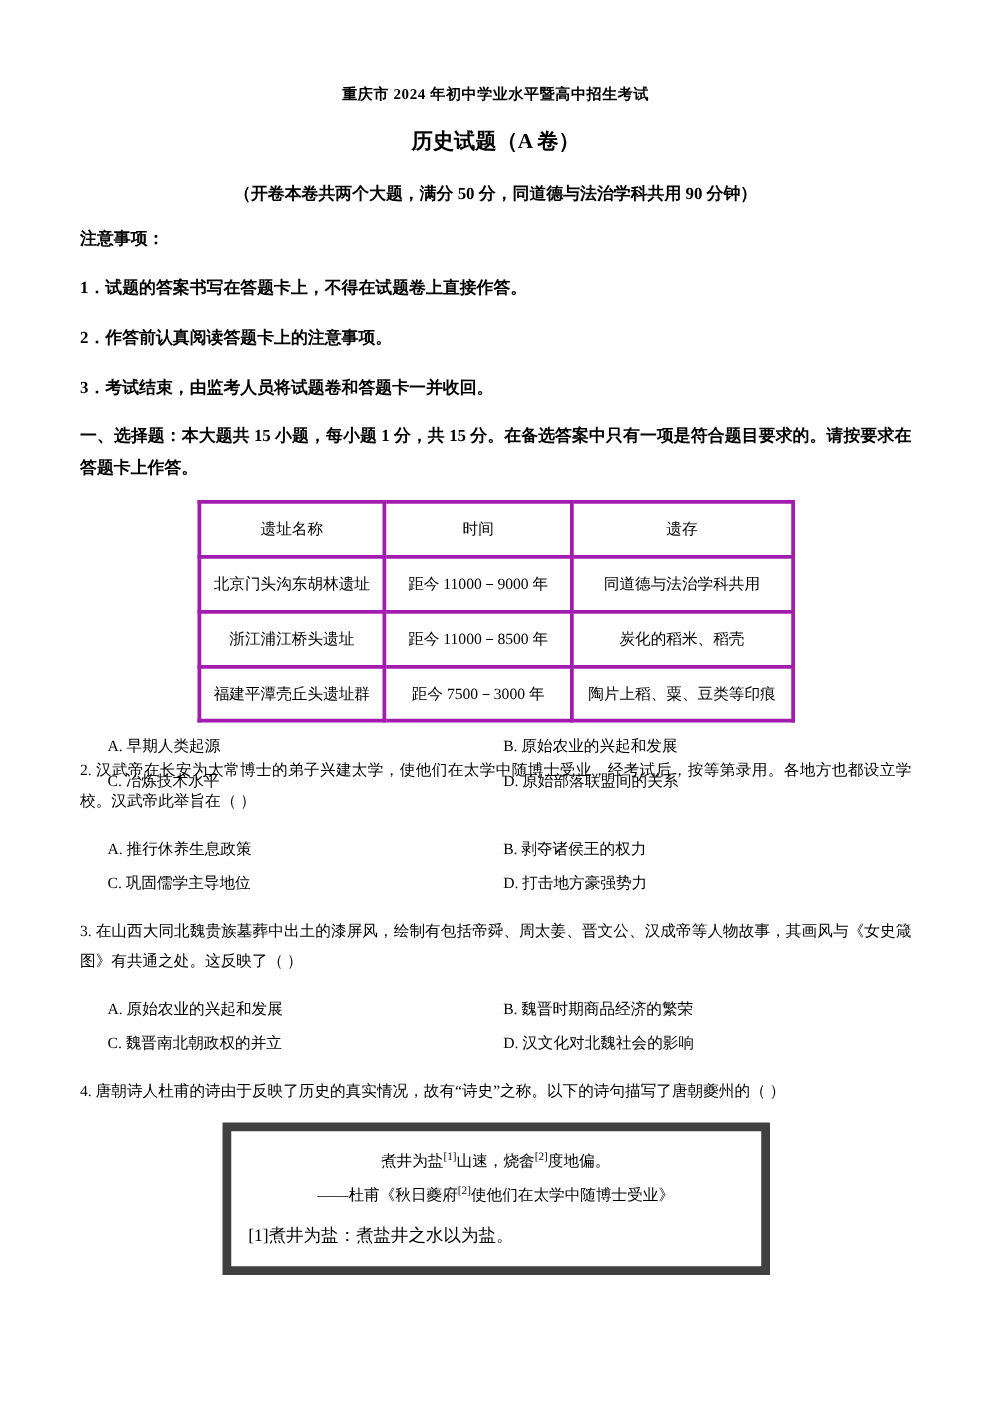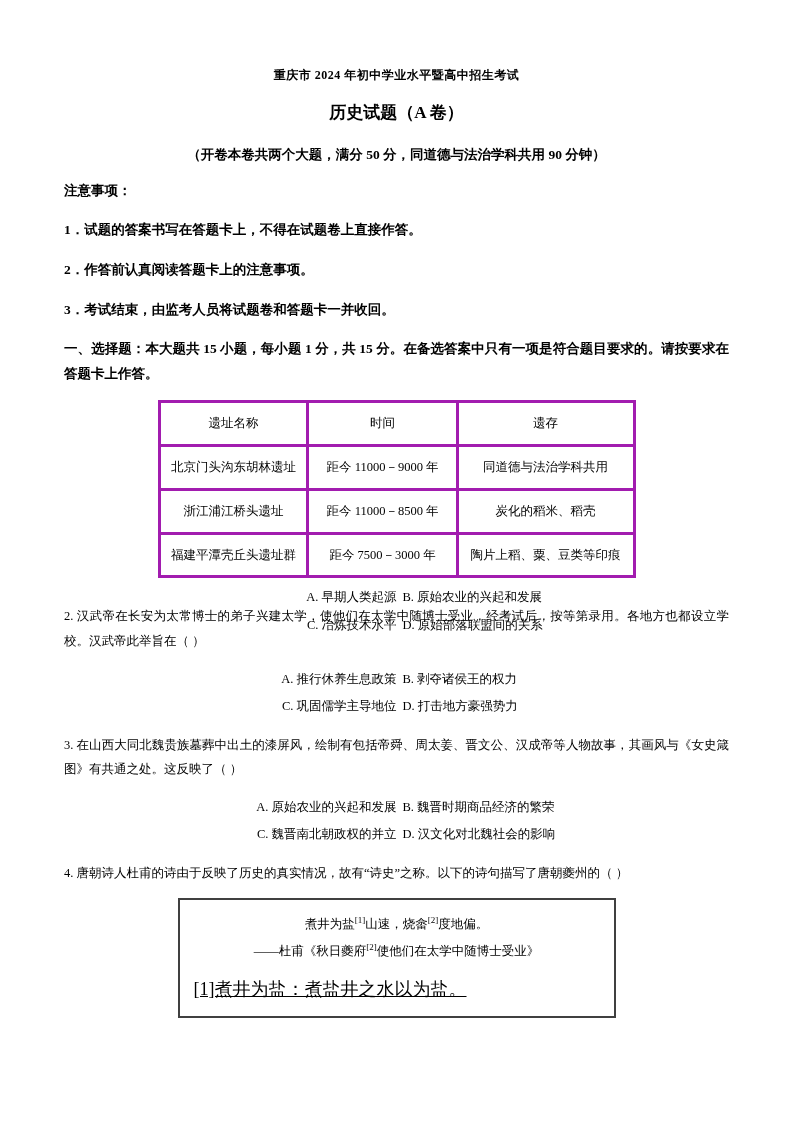--- a/index.html
+++ b/index.html
@@ -71,21 +71,20 @@
   }
   .opt-row {
     display: flex;
     font-size: 12.5px;
     line-height: 2.2;
   }
   .opt-a, .opt-c {
     width: 50%;
     padding-left: 22px;
     box-sizing: border-box;
-    text-align: right;
   }
   .opt-b, .opt-d {
     width: 50%;
     box-sizing: border-box;
     padding-left: 6px;
   }
   table.data-table {
     border-collapse: collapse;
     margin: 14px auto 0 auto;
     width: 478px;
@@ -94,43 +93,42 @@
     border: 3px solid #a21caf;
     font-size: 12.5px;
     text-align: center;
     padding: 11px 6px;
     line-height: 1.5;
   }
   table.data-table td.col1 { width: 150px; }
   table.data-table td.col2 { width: 148px; }
   table.data-table td.col3 { width: 180px; }
   .quote-box {
-    border: 2px solid #404040;
+    border: 7px solid #404040;
     margin: 12px auto 0 auto;
     width: 438px;
     padding: 12px 14px 10px 14px;
     box-sizing: border-box;
   }
   .quote-line {
     font-size: 12.5px;
     text-align: center;
     line-height: 1.9;
   }
   .quote-src {
     font-size: 12.5px;
     text-align: center;
     line-height: 1.9;
     margin-top: 2px;
   }
   .quote-foot {
-    font-size: 18px;
+    font-size: 14px;
     text-align: left;
     line-height: 1.9;
     margin-top: 8px;
-    text-decoration: underline;
   }
   sup { font-size: 9px; vertical-align: super; }
   .spacer-8 { height: 8px; }
 </style>
 </head>
 <body>
 
 <div class="page">
 
   <h1 class="title-main">重庆市 2024 年初中学业水平暨高中招生考试</h1>

